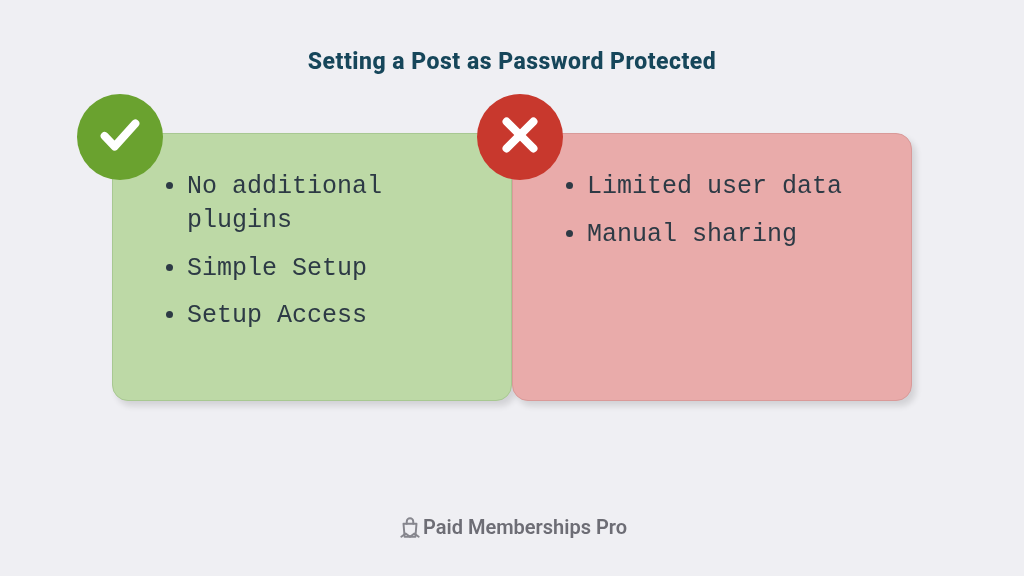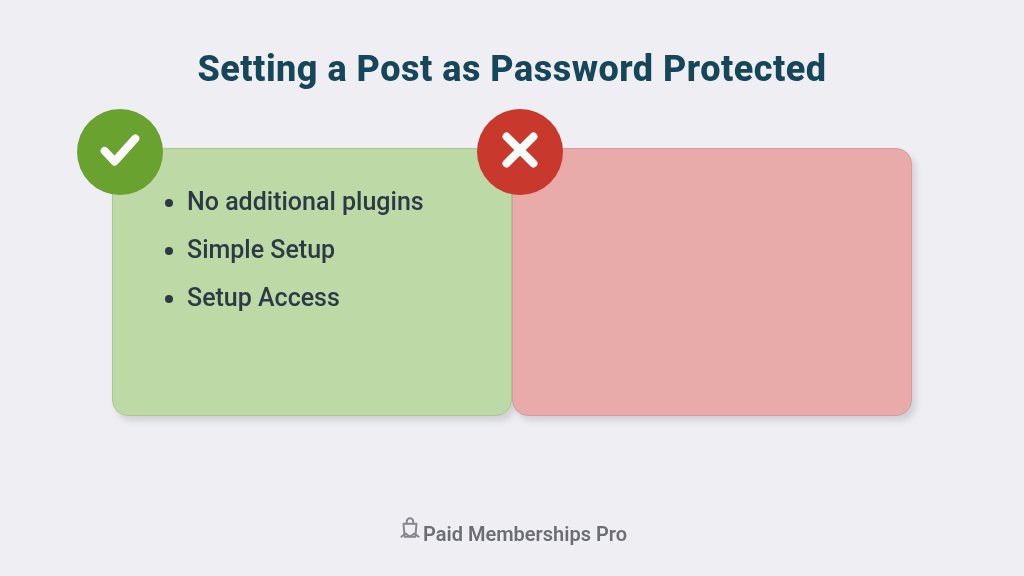--- a/index.html
+++ b/index.html
@@ -5,31 +5,32 @@
   * { box-sizing: border-box; margin: 0; padding: 0; }
   html, body { width: 1024px; height: 576px; }
   body {
     background: #efeff3;
     font-family: -apple-system, BlinkMacSystemFont, "Segoe UI", Roboto, Helvetica, Arial, sans-serif;
     position: relative;
     overflow: hidden;
   }
   .title {
     text-align: center;
-    font-size: 36px;
+    font-size: 23px;
     font-weight: 800;
     color: #16465a;
     margin-top: 48px;
     letter-spacing: 0.5px;
   }
   .cards {
     display: flex;
     justify-content: center;
     margin-top: 58px;
     padding: 0 26px;
+    font-family: Liberation Mono, monospace;
   }
   .card {
     position: relative;
     width: 400px;
     height: 268px;
     border-radius: 16px;
     padding: 36px 34px 24px 48px;
     box-shadow: 4px 5px 6px rgba(0,0,0,0.12);
   }
   .card.pros {
@@ -64,21 +65,21 @@
     color: #2d3a45;
     font-weight: 500;
     margin-bottom: 14px;
   }
   .footer-brand {
     position: absolute;
     bottom: 30px;
     left: 0;
     right: 0;
     display: flex;
-    align-items: flex-end;
+    align-items: flex-start;
     justify-content: center;
     gap: 0;
     color: #6d6d75;
     font-size: 20px;
     font-weight: 600;
   }
   .footer-brand svg { width: 26px; height: 26px; opacity: 0.8; }
 </style>
 </head>
 <body>
@@ -104,20 +105,24 @@
 
   <div class="card cons">
     <div class="badge red">
       <span>
         <svg viewBox="0 0 24 24" fill="none" stroke="#ffffff" stroke-width="4.2" stroke-linecap="round" stroke-linejoin="round">
           <line x1="5" y1="5" x2="19" y2="19"></line>
           <line x1="19" y1="5" x2="5" y2="19"></line>
         </svg>
       </span>
     </div>
+    <ul>
+      <li>Limited user data</li>
+      <li>Manual sharing</li>
+    </ul>
   </div>
 
 </div>
 
 <div class="footer-brand">
   <span>
     <svg viewBox="0 0 24 24" fill="none" stroke="#6d6d75" stroke-width="1.8" stroke-linecap="round" stroke-linejoin="round">
       <path d="M6 8h12l-1 12H7L6 8z"></path>
       <path d="M9 8V6a3 3 0 0 1 6 0v2"></path>
       <path d="M4 20l4-3 4 3 4-3 4 3"></path>

